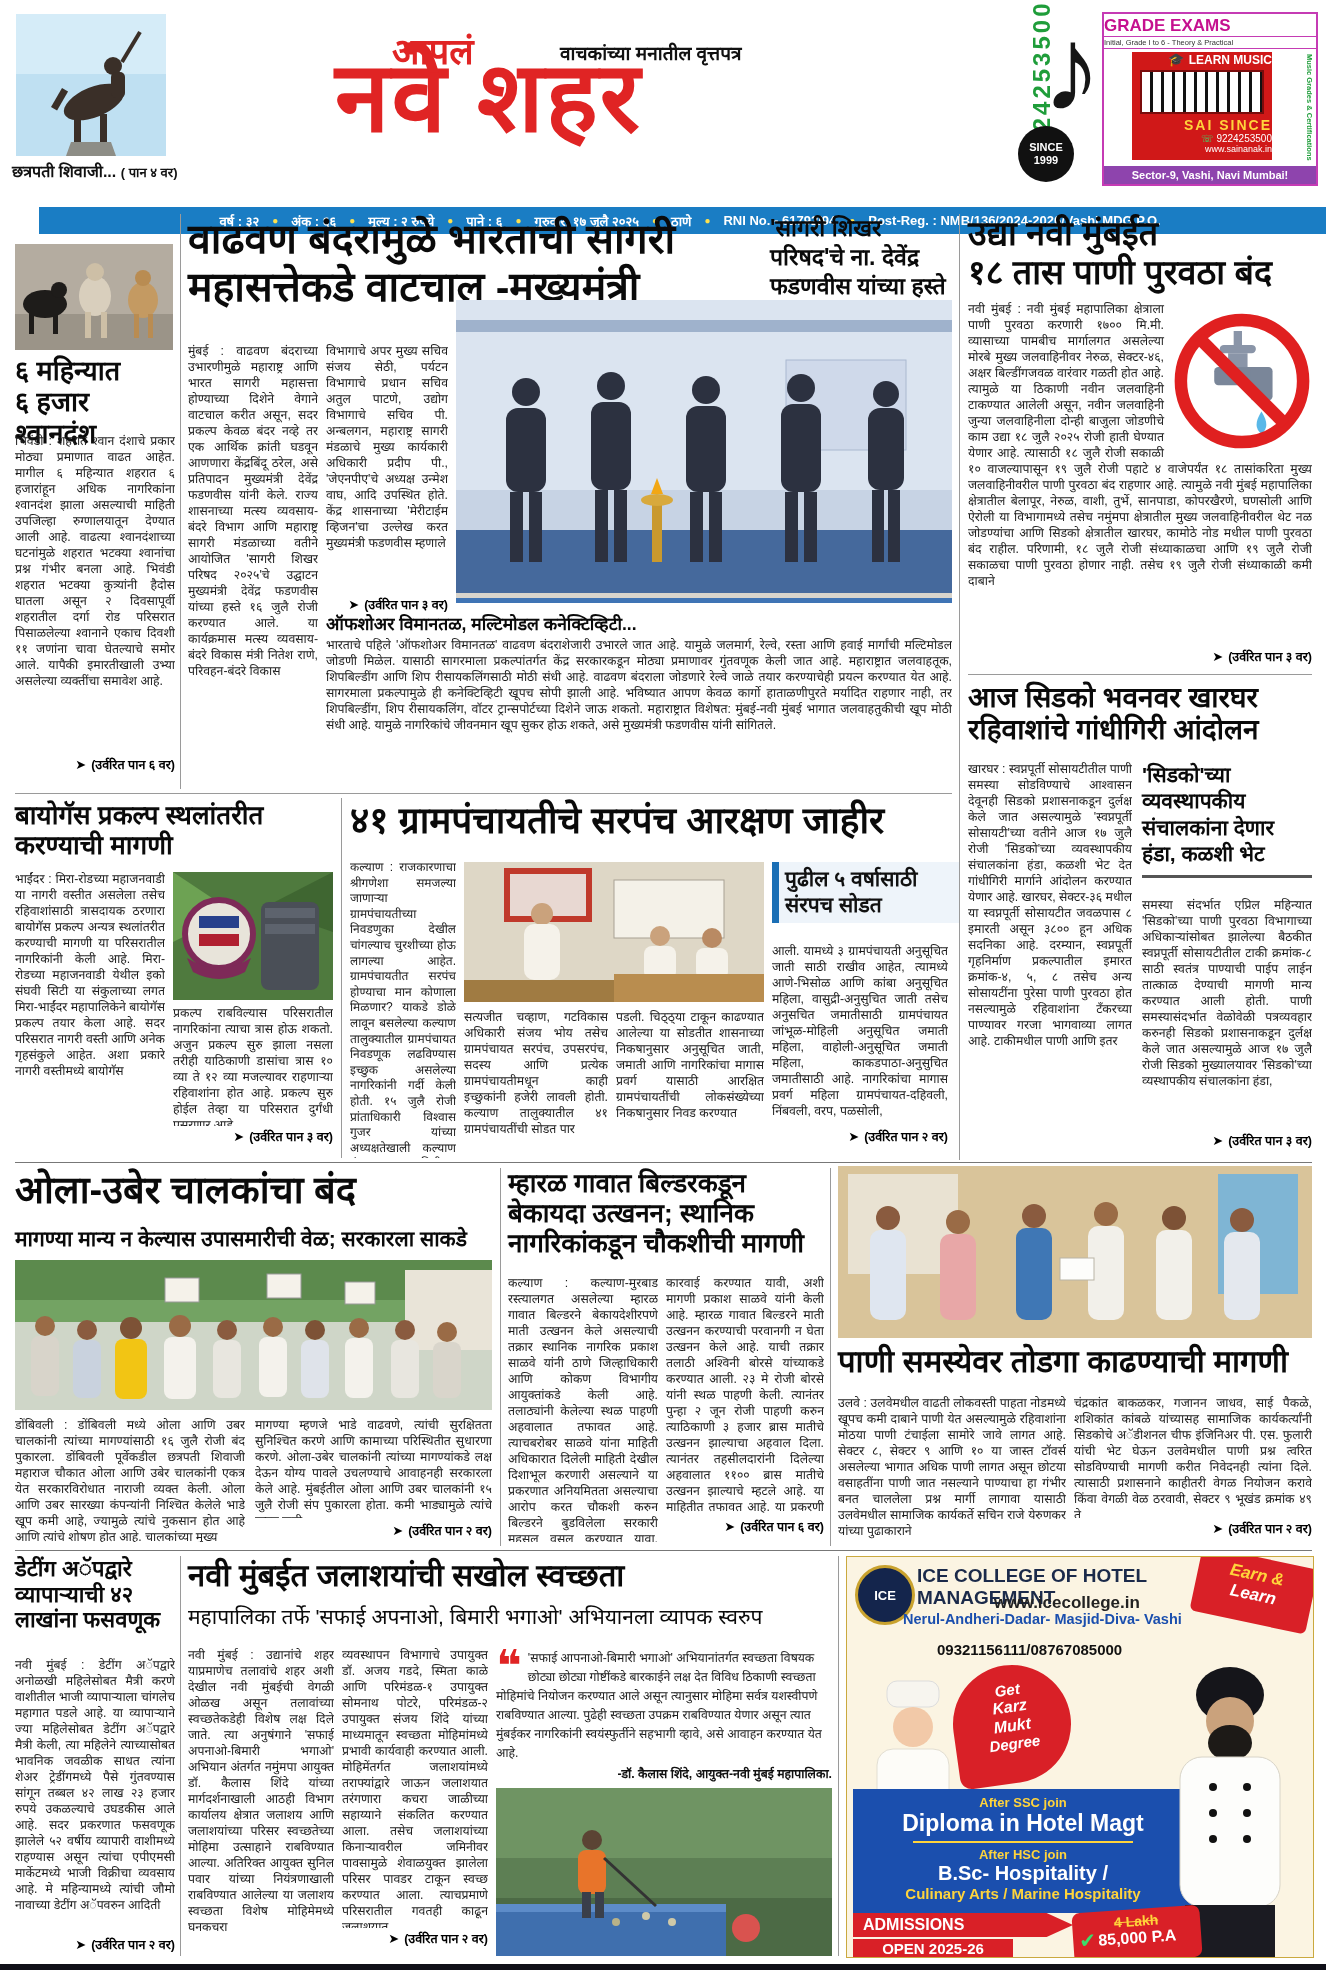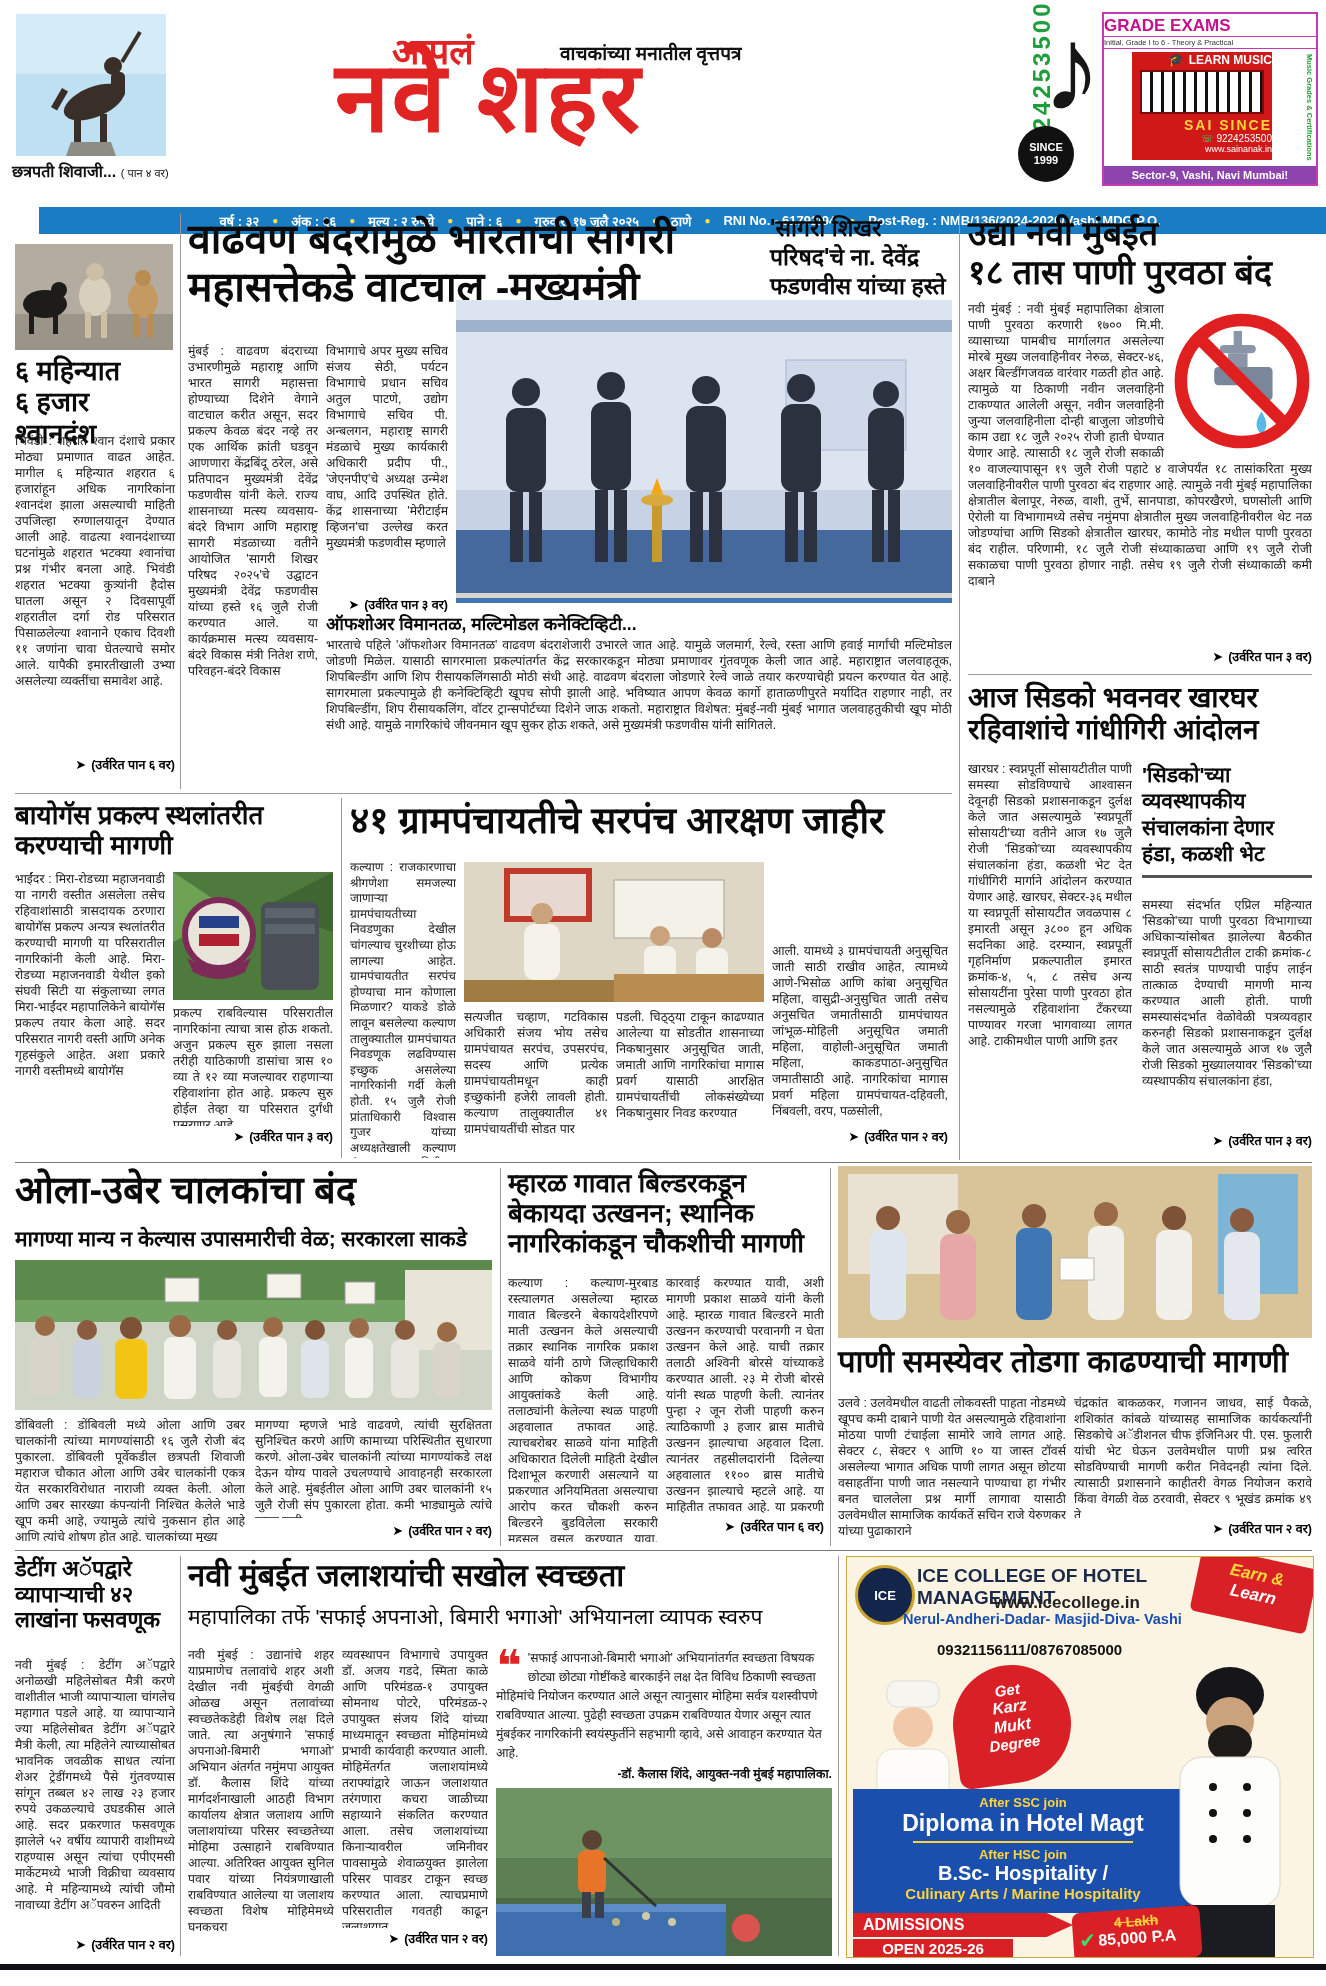--- a/index.html
+++ b/index.html
@@ -36,21 +36,21 @@
       <rect x="58" y="96" width="7" height="32" fill="#3a2f28"></rect>
       <rect x="84" y="100" width="7" height="28" fill="#3a2f28"></rect>
       <rect x="46" y="74" width="7" height="22" transform="rotate(30 46 74)" fill="#3a2f28"></rect>
       <circle cx="97" cy="52" r="9" fill="#3a2f28"></circle>
       <rect x="95" y="58" width="14" height="26" rx="5" fill="#3a2f28"></rect>
       <line x1="106" y1="48" x2="124" y2="18" stroke="#3a2f28" stroke-width="4"></line>
     </svg>
   </div>
   <div class="abs" style="left:12px;top:160px;width:250px;font-size:16px;font-weight:bold;">
     <span>छत्रपती शिवाजी...</span>
-    <span style="font-size:11px;font-weight:normal;">( पान ४ वर)</span>
+    <span style="font-size:13px;font-weight:bold;">( पान ४ वर)</span>
   </div>
 
   <div class="abs masthead-title" style="left:392px;top:26px;font-size:36px;">आपलं</div>
   <div class="abs" style="left:560px;top:40px;font-size:19px;font-weight:bold;">वाचकांच्या मनातील वृत्तपत्र</div>
   <div class="abs masthead-title" style="left:335px;top:46px;font-size:98px;letter-spacing:2px;line-height:1.05;">नवे शहर</div>
 
   <div class="abs" style="left:1042px;top:8px;font-size:120px;color:#161616;line-height:1;">♪</div>
   <div class="abs" style="left:962px;top:70px;width:160px;transform:rotate(-90deg);transform-origin:center;color:#1f9d3a;font-weight:bold;font-size:24px;letter-spacing:3px;text-align:center;">9224253500</div>
   <div class="abs" style="left:1018px;top:126px;width:56px;height:56px;border-radius:50%;background:#111;color:#fff;display:flex;align-items:center;justify-content:center;text-align:center;font-size:11px;font-weight:bold;line-height:1.2;">SINCE 1999</div>
 
@@ -253,20 +253,21 @@
           <rect x="180" y="84" width="32" height="34" rx="8"></rect>
         <circle cx="248" cy="76" r="10" fill="#b98a63"></circle>
           <rect x="232" y="86" width="32" height="32" rx="8"></rect>
       </g>
       <rect x="150" y="112" width="150" height="28" fill="#b98d4f"></rect>
       <rect x="0" y="118" width="150" height="22" fill="#a07b42"></rect>
     </svg>
   </div>
   <div class="abs body-text" style="left:464px;top:1010px;width:144px;height:148px;">सत्यजीत चव्हाण, गटविकास अधिकारी संजय भोय तसेच ग्रामपंचायत सरपंच, उपसरपंच, सदस्य आणि प्रत्येक ग्रामपंचायतीमधून काही इच्छुकांनी हजेरी लावली होती. कल्याण तालुक्यातील ४१ ग्रामपंचायतींची सोडत पार</div>
   <div class="abs body-text" style="left:616px;top:1010px;width:148px;height:148px;">पडली. चिठ्ठ्या टाकून काढण्यात आलेल्या या सोडतीत शासनाच्या निकषानुसार अनुसूचित जाती, जमाती आणि नागरिकांचा मागास प्रवर्ग यासाठी आरक्षित ग्रामपंचायतींची लोकसंख्येच्या निकषानुसार निवड करण्यात</div>
+  <div class="abs boxed-kicker" style="left:772px;top:862px;width:168px;font-size:21px;">पुढील ५ वर्षासाठी संरपच सोडत</div>
   <div class="abs body-text" style="left:772px;top:944px;width:176px;height:182px;">आली. यामध्ये ३ ग्रामपंचायती अनुसूचित जाती साठी राखीव आहेत, त्यामध्ये आणे-भिसोळ आणि कांबा अनुसूचित महिला, वासुद्री-अनुसुचित जाती तसेच अनुसचित जमातीसाठी ग्रामपंचायत जांभूळ-मोहिली अनुसूचित जमाती महिला, वाहोली-अनुसूचित जमाती महिला, काकडपाठा-अनुसुचित जमातीसाठी आहे. नागरिकांचा मागास प्रवर्ग महिला ग्रामपंचायत-दहिवली, निंबवली, वरप, पळसोली,</div>
   <div class="abs cont" style="left:772px;top:1128px;width:176px;">
     <span class="arr">➤</span>
       <span>(उर्वरित पान २ वर)</span>
   </div>
 
   <div class="abs hline" style="left:15px;top:1162px;width:1297px;background:#777;"></div>
 
   <div class="abs hl center" style="left:15px;top:1168px;width:477px;font-size:38px;">ओला-उबेर चालकांचा बंद</div>
   <div class="abs kicker" style="left:15px;top:1226px;width:477px;font-size:21px;">मागण्या मान्य न केल्यास उपासमारीची वेळ; सरकारला साकडे</div>

